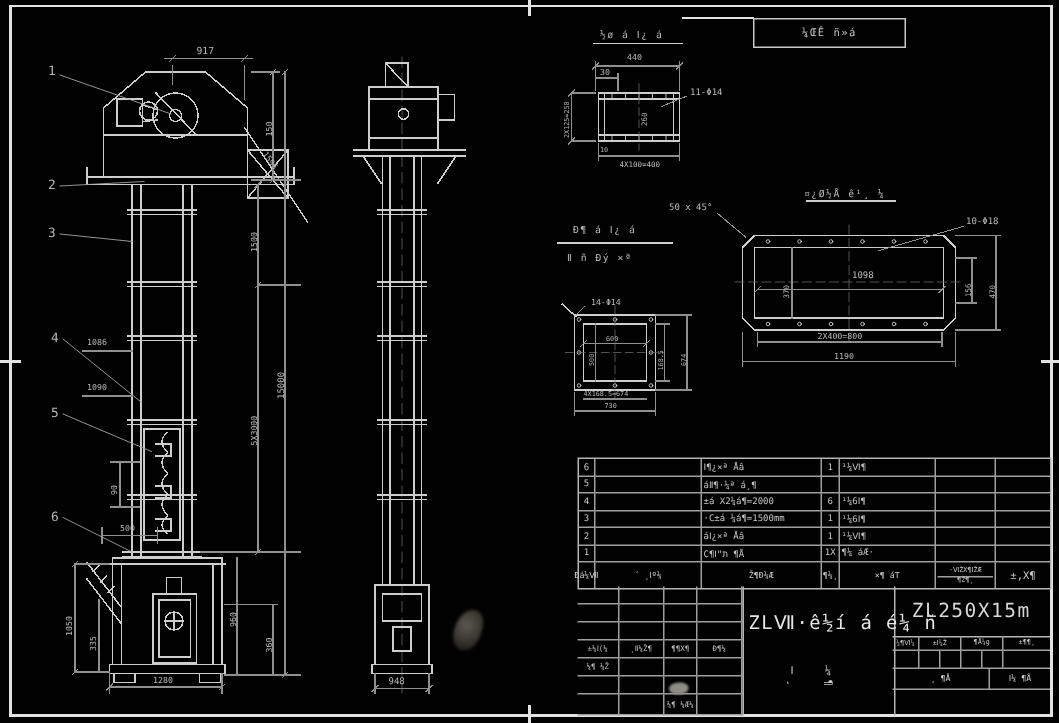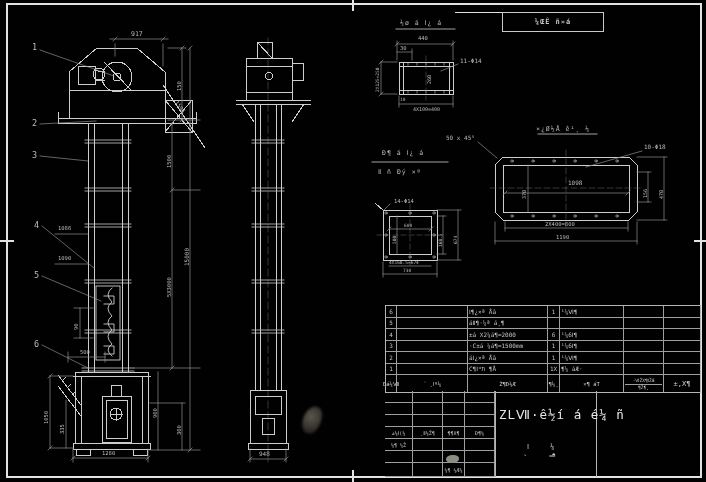--- a/index.html
+++ b/index.html
@@ -26,21 +26,21 @@
   .mid-title{position:absolute;left:495px;top:391px;width:100px;height:86px;border-left:1px solid #b5b5b5;border-right:1px solid #b5b5b5;}
   .big-title{position:absolute;left:3px;top:16px;width:94px;text-align:center;font-size:12.5px;color:#e6e6e6;letter-spacing:1px;white-space:nowrap;}
   .vlab{position:absolute;writing-mode:vertical-rl;font-size:7px;color:#c8c8c8;letter-spacing:2px;}
   .rblk{position:absolute;left:595px;top:391px;width:105px;height:86px;}
   .model{position:absolute;left:0;top:0;width:105px;height:33px;display:flex;align-items:center;justify-content:center;
          font-size:13px;color:#d6d6d6;letter-spacing:1px;border-bottom:1px solid #b5b5b5;}
   .rrow{position:absolute;left:0;width:105px;display:grid;}
   .rrow>div{border-right:1px solid #9f9f9f;border-bottom:1px solid #9f9f9f;font-size:4.5px;color:#cfcfcf;
         display:flex;align-items:center;justify-content:center;white-space:nowrap;overflow:hidden;}
   .hdrband{position:absolute;border:1px solid #c9c9c9;height:18px;top:12px;display:flex;align-items:center;justify-content:center;
-        font-size:7px;color:#c6c6c6;letter-spacing:1px;font-weight:bold;}
+        font-size:7px;color:#c6c6c6;letter-spacing:1px;}
   .blob{position:absolute;left:303px;top:406px;width:18px;height:28px;border-radius:60% 40% 55% 45%;
         background:radial-gradient(circle at 40% 40%, #5a574e 0%, #36342e 55%, #141412 100%);filter:blur(1px);transform:rotate(15deg);}
   .sig{position:absolute;left:446px;top:455px;width:13px;height:8px;border-radius:50% 40% 50% 45%;
         background:#8d8d84;filter:blur(.7px);}
 </style>
 </head>
 <body>
 
 <div id="canvas">
 
@@ -507,17 +507,38 @@
     <div></div>
   </div>
   <div class="sig"></div>
 
   <div class="mid-title">
     <div class="big-title">ZLⅦ·ê½í á é¼ ñ</div>
     <div class="vlab" style="left:28px;top:52px;">Ⅰ¸</div>
     <div class="vlab" style="left:52px;top:52px;">¼¶</div>
   </div>
 
+  <div class="rblk">
+    <div class="model">ZL250X15m</div>
+    <div class="rrow" style="top:33px;height:10px;grid-template-columns:18px 28px 28px 1fr;">
+      <div>¼¶Ⅵ¼</div>
+      <div>±Ⅰ¼Ž</div>
+      <div>¶Å¼g</div>
+      <div style="border-right:none;">±¶¶¸</div>
+    </div>
+    <div class="rrow" style="top:43px;height:12px;grid-template-columns:18px 14px 14px 14px 14px 1fr;">
+      <div></div>
+        <div></div>
+        <div></div>
+        <div></div>
+        <div></div>
+        <div style="border-right:none;"></div>
+    </div>
+    <div class="rrow" style="top:55px;height:14px;grid-template-columns:65px 1fr;">
+      <div style="font-size:5.5px;">¸ ¶Å</div>
+      <div style="border-right:none;font-size:5.5px;">Ⅰ¼ ¶Å</div>
+    </div>
+  </div>
 
   
   <div class="blob"></div>
 
 </div>
 
 </body></html>

